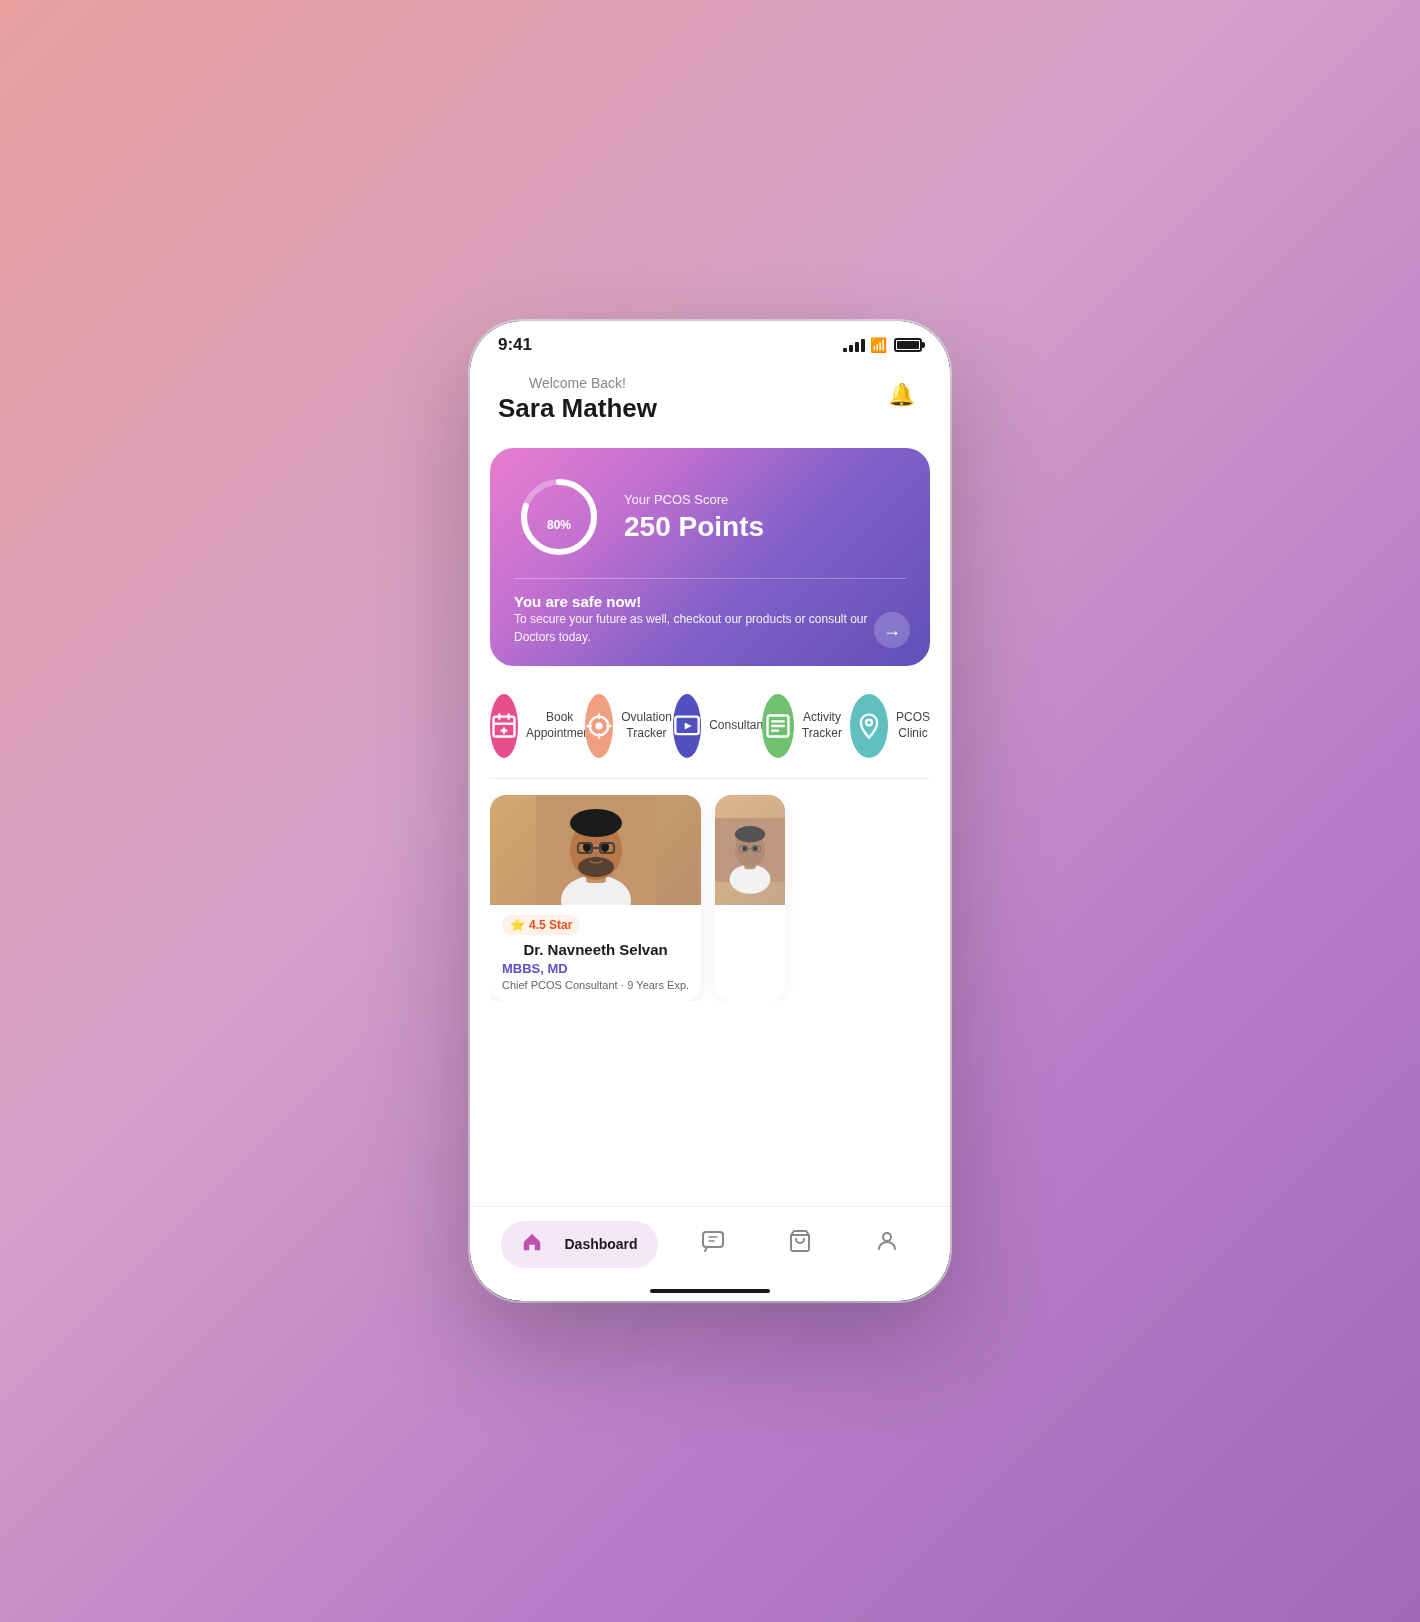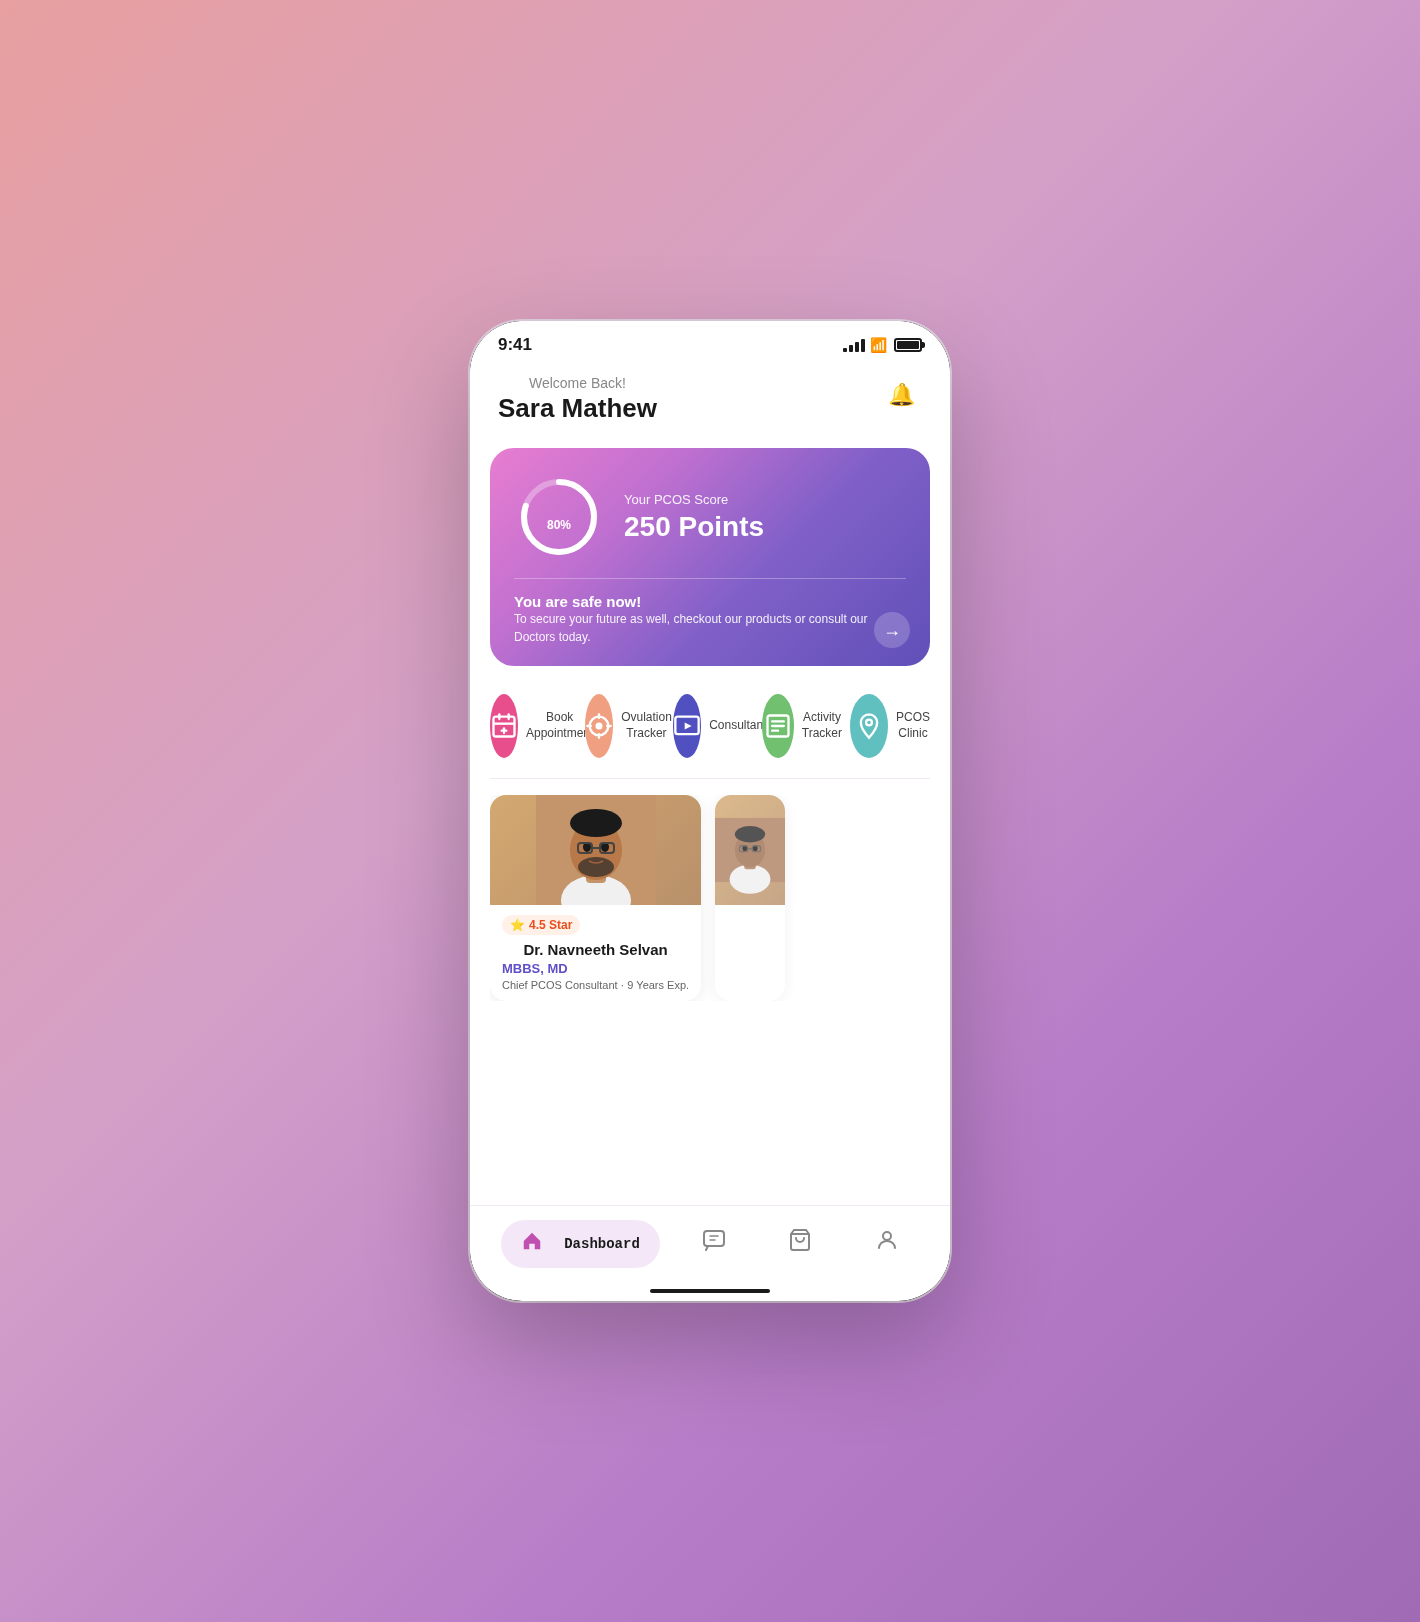--- a/index.html
+++ b/index.html
@@ -410,21 +410,20 @@
     }
 
     .nav-item {
       display: flex;
       align-items: center;
       gap: 21px;
       padding: 10px 20px;
       border-radius: 24px;
       cursor: pointer;
       font-size: 22px;
-      font-family: Liberation Mono, monospace;
     }
 
     .nav-item.active {
       background: #f4e8f8;
     }
 
     .nav-item.active .nav-label {
       font-size: 14px;
       font-weight: 600;
       color: #1a1a1a;

